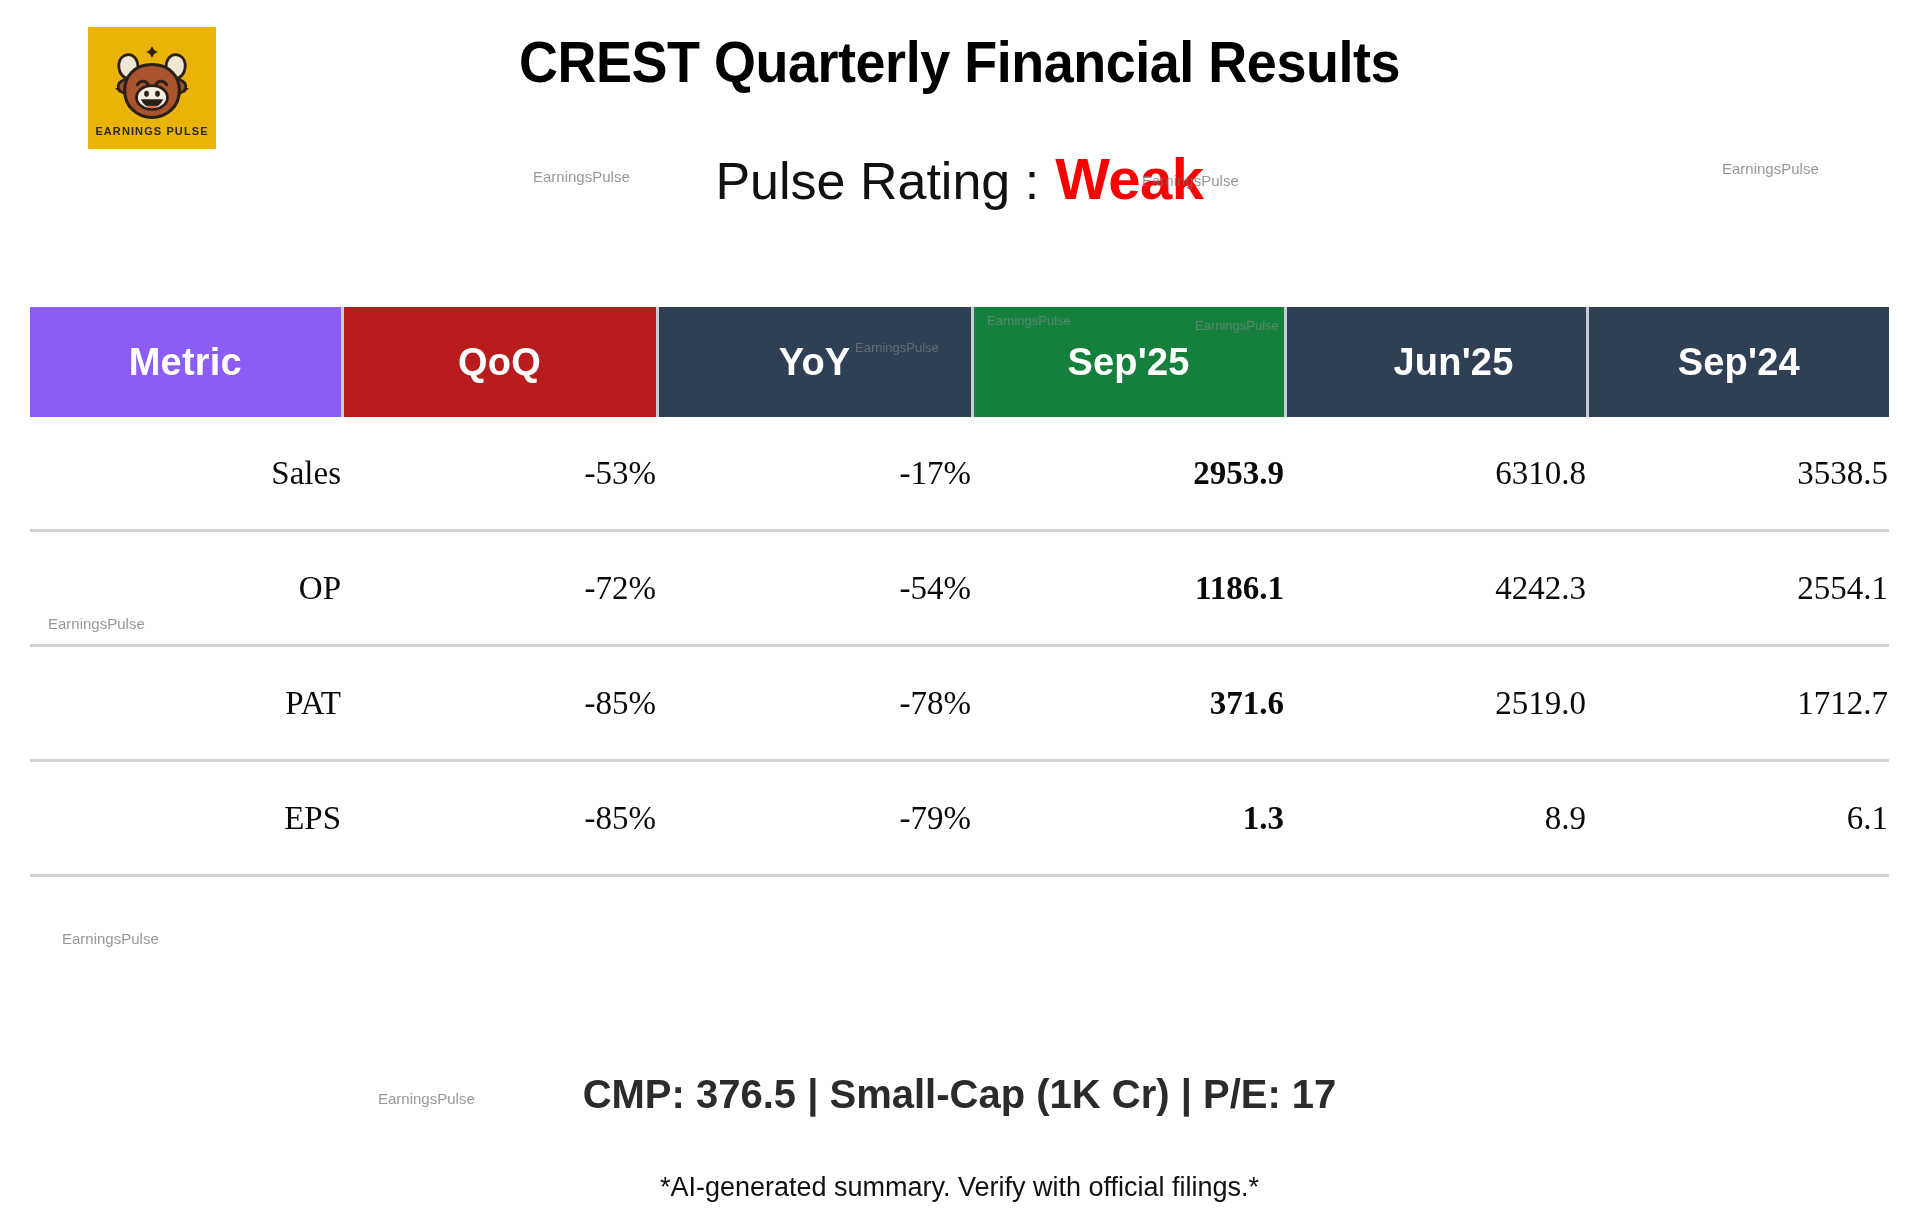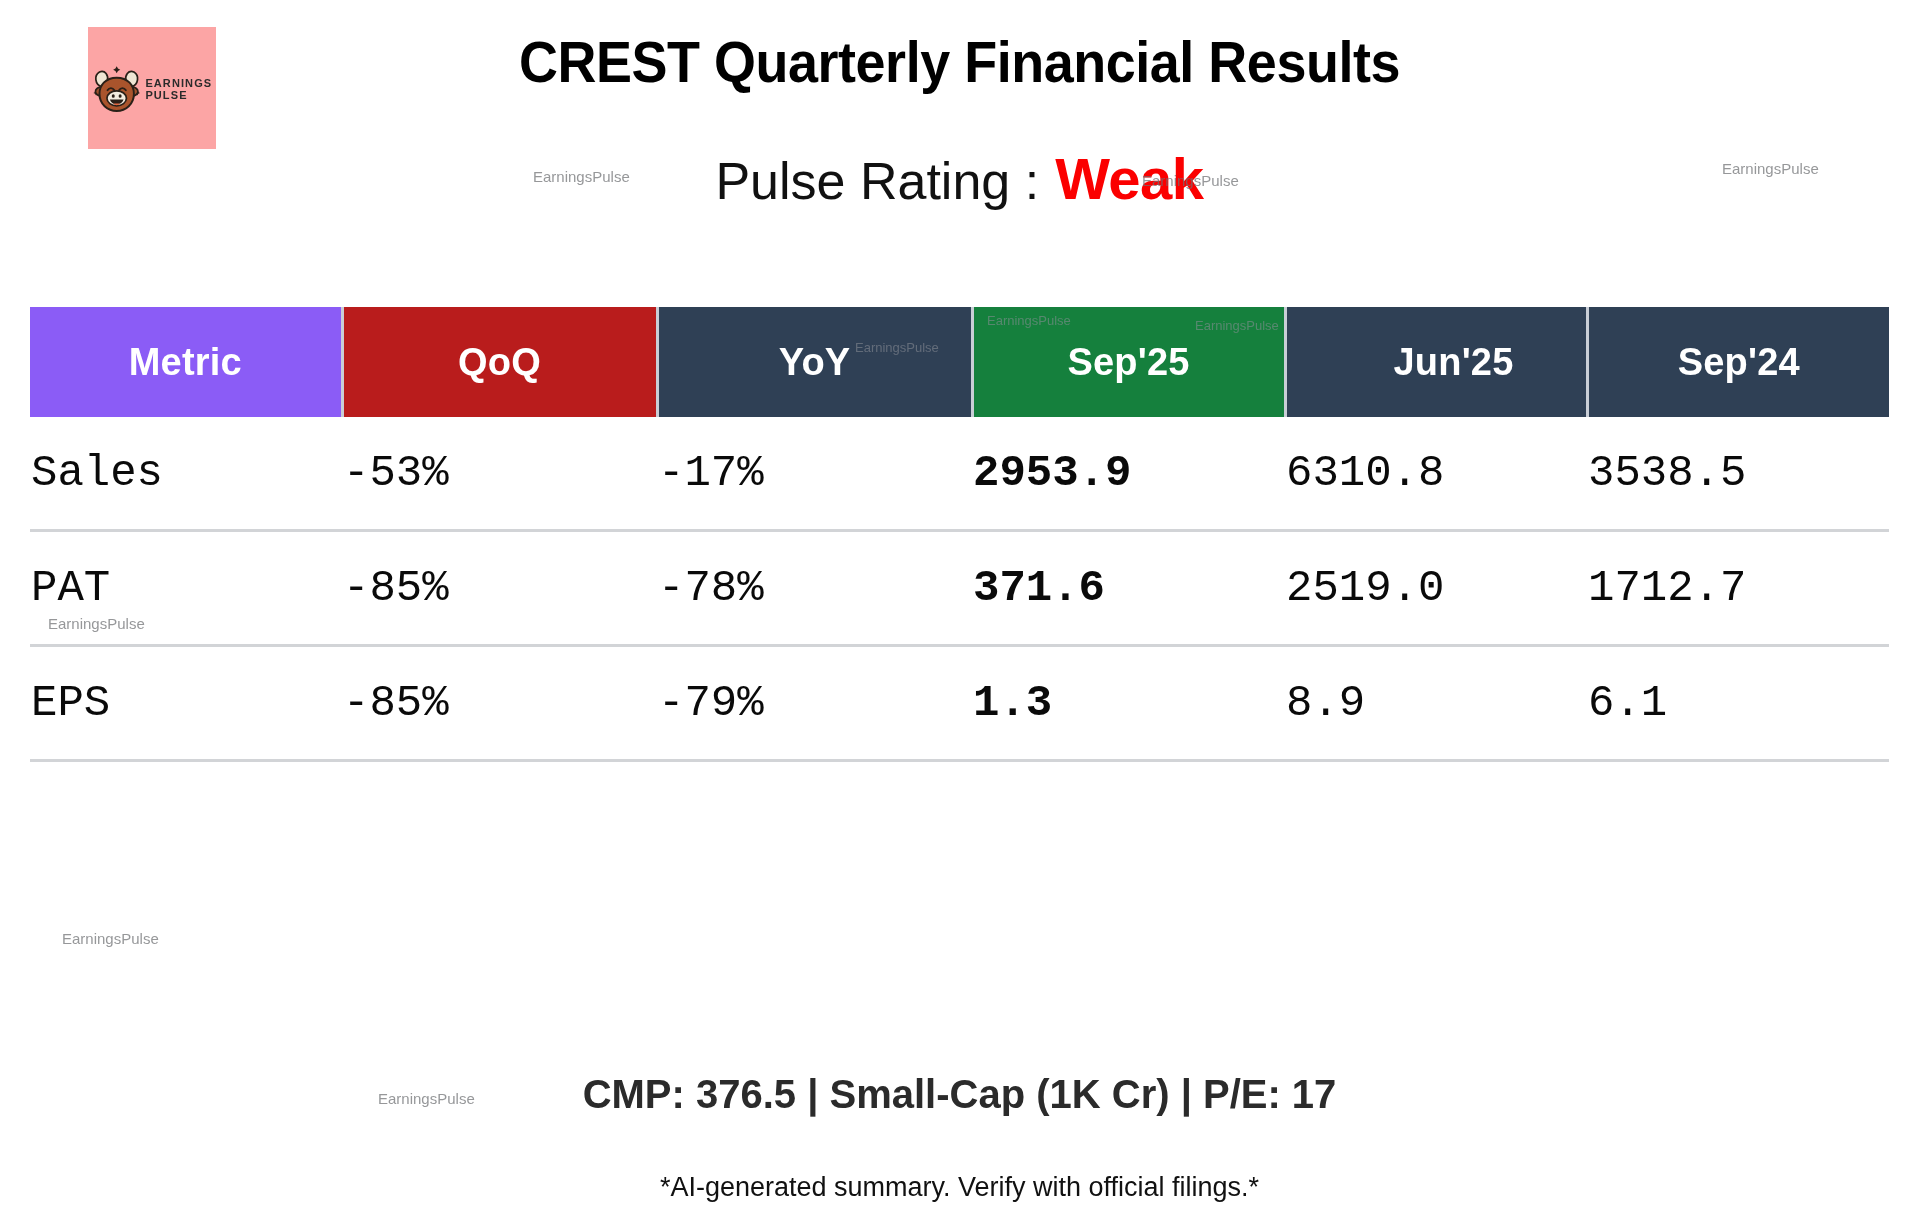--- a/index.html
+++ b/index.html
@@ -16,23 +16,23 @@
     color: #000000;
   }
 
   
   .logo-box {
     position: absolute;
     left: 88px;
     top: 27px;
     width: 128px;
     height: 122px;
-    background: #fca5a5;
+    background: #eab308;
     display: flex;
-    flex-direction: row;
+    flex-direction: column;
     align-items: center;
     justify-content: center;
   }
   .logo-mark { width: 92px; height: 84px; display:block; }
   .logo-text {
     font-size: 11px;
     letter-spacing: 1.1px;
     font-weight: bold;
     color: #2b2b2b;
     margin-top: 2px;
@@ -93,24 +93,24 @@
     text-align: center;
     border-right: 3px solid #c9ced6;
     font-family: "Liberation Sans Narrow", "Liberation Sans", sans-serif;
     letter-spacing: 0.2px;
   }
   table.fin thead th:last-child { border-right: none; }
 
   table.fin tbody td {
     height: 110px;
     vertical-align: middle;
-    text-align: left;
-    font-size: 44px;
+    text-align: right;
+    font-size: 33px;
     border-bottom: 3px solid #d2d4d7;
-    font-family: Liberation Mono, monospace;
+    font-family: Liberation Serif, serif;
     color: #0a0a0a;
   }
   td.metric { font-size: 40px; }
   td.pct-neg { color: #fb0000; }
   td.cur { font-weight: bold; }
 
   
   col.c-metric { width: 312px; }
   col.c-qoq    { width: 315px; }
   col.c-yoy    { width: 315px; }
@@ -216,20 +216,28 @@
     <tbody>
       <tr>
         <td class="metric">Sales</td>
         <td class="pct-neg">-53%</td>
         <td class="pct-neg">-17%</td>
         <td class="cur">2953.9</td>
         <td>6310.8</td>
         <td>3538.5</td>
       </tr>
       <tr>
+        <td class="metric">OP</td>
+        <td class="pct-neg">-72%</td>
+        <td class="pct-neg">-54%</td>
+        <td class="cur">1186.1</td>
+        <td>4242.3</td>
+        <td>2554.1</td>
+      </tr>
+      <tr>
         <td class="metric">PAT</td>
         <td class="pct-neg">-85%</td>
         <td class="pct-neg">-78%</td>
         <td class="cur">371.6</td>
         <td>2519.0</td>
         <td>1712.7</td>
       </tr>
       <tr>
         <td class="metric">EPS</td>
         <td class="pct-neg">-85%</td>

